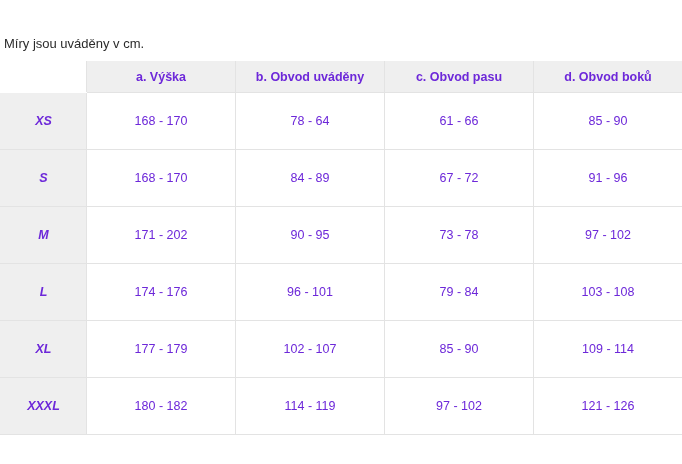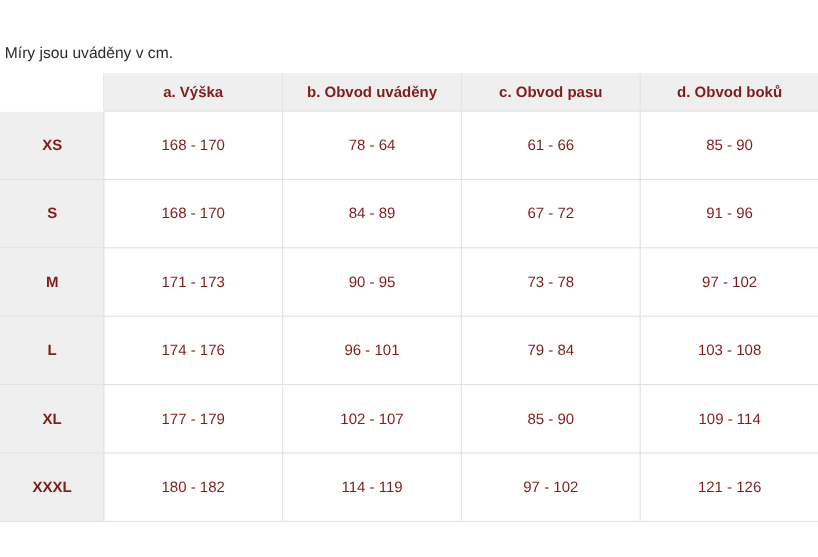--- a/index.html
+++ b/index.html
@@ -33,21 +33,21 @@
     table-layout: fixed;
   }
   table.size-table col.c-size { width: 86px; }
   table.size-table col.c-data { width: 149px; }
   table.size-table th,
   table.size-table td {
     border: 1px solid #e3e3e3;
     font-size: 12.5px;
     text-align: center;
     font-weight: normal;
-    color: #7f1d1d;
+    color: #6d28d9;
     height: 57px;
     padding: 0 4px;
     box-sizing: border-box;
   }
   table.size-table thead th {
     height: 31px;
     background: #efefef;
     font-weight: bold;
     font-size: 12.5px;
     border-top: 1px solid #efefef;
@@ -58,20 +58,21 @@
   table.size-table thead th.head-corner {
     background: #ffffff;
     border-left: 1px solid #ffffff;
     border-top: 1px solid #ffffff;
     border-bottom: 1px solid #ffffff;
   }
   table.size-table tbody th.size-cell {
     background: #efefef;
     font-weight: bold;
     border-left: 1px solid #efefef;
+    font-style: italic;
   }
   table.size-table tbody tr:last-child th.size-cell,
   table.size-table tbody tr:last-child td {
     border-bottom: 1px solid #e3e3e3;
   }
 </style>
 </head>
 <body>
 
 <div class="page">
@@ -105,21 +106,21 @@
       </tr>
       <tr>
         <th class="size-cell">S</th>
         <td>168 - 170</td>
         <td>84 - 89</td>
         <td>67 - 72</td>
         <td>91 - 96</td>
       </tr>
       <tr>
         <th class="size-cell">M</th>
-        <td>171 - 173</td>
+        <td>171 - 202</td>
         <td>90 - 95</td>
         <td>73 - 78</td>
         <td>97 - 102</td>
       </tr>
       <tr>
         <th class="size-cell">L</th>
         <td>174 - 176</td>
         <td>96 - 101</td>
         <td>79 - 84</td>
         <td>103 - 108</td>

